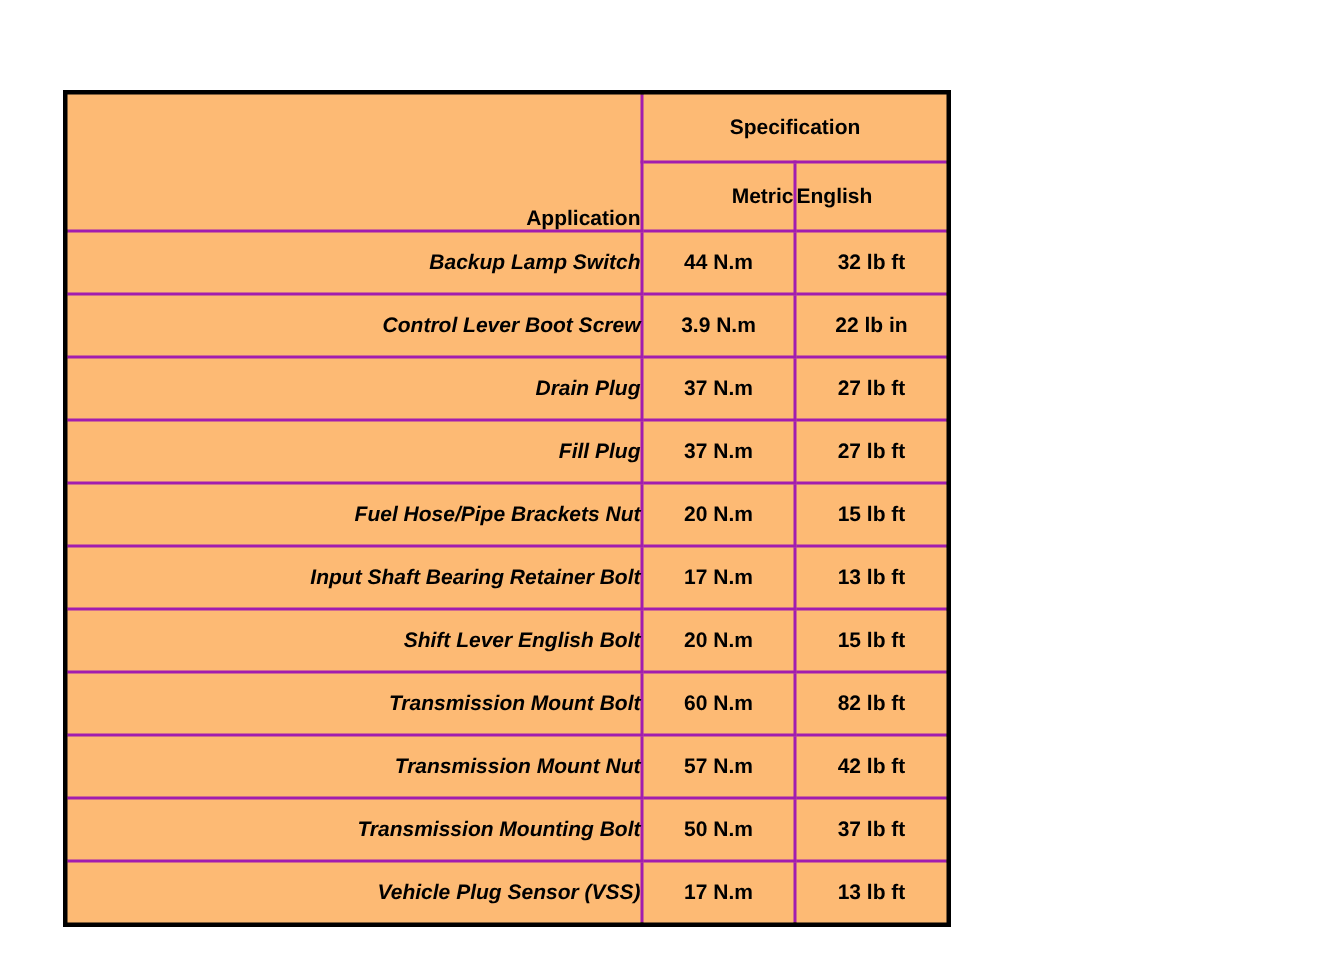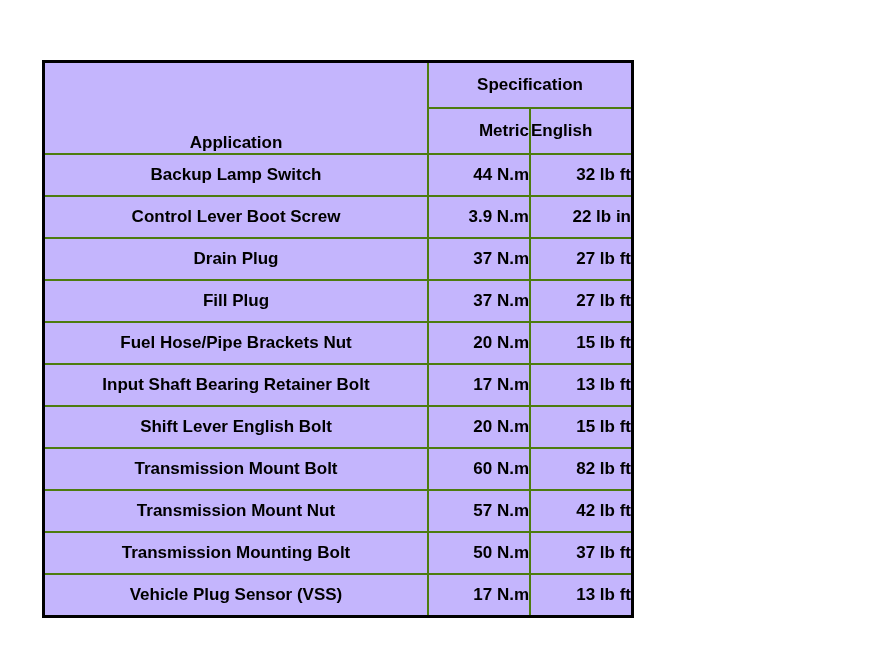--- a/index.html
+++ b/index.html
@@ -24,35 +24,35 @@
     left: 42px;
     top: 60px;
   }
   table.spec-table {
     border-collapse: collapse;
     table-layout: fixed;
     background: #ffffff;
   }
   table.spec-table th,
   table.spec-table td {
-    border: 2px solid #4d7c0f;
+    border: 2px solid #a21caf;
     padding: 0;
-    font-size: 17px;
+    font-size: 14px;
     font-weight: bold;
     line-height: 1.1;
-    background: #c4b5fd;
+    background: #fdba74;
   }
   
   table.spec-table {
     border: 3px solid #000000;
   }
   th.app-head {
     width: 382px;
     height: 90px;
-    text-align: center;
+    text-align: right;
     vertical-align: bottom;
     padding-bottom: 9px;
     font-size: 20px;
   }
   th.spec-head {
     height: 44px;
     text-align: center;
     vertical-align: middle;
     font-size: 20px;
   }
@@ -65,29 +65,30 @@
   }
   th.english-head {
     width: 100px;
     height: 44px;
     text-align: left;
     vertical-align: middle;
     font-size: 20px;
   }
   td.app-cell {
     height: 40px;
-    text-align: center;
+    text-align: right;
     padding-left: 7px;
     vertical-align: middle;
     font-size: 19px;
     white-space: nowrap;
+    font-style: italic;
   }
   td.val-cell {
     height: 40px;
-    text-align: right;
+    text-align: center;
     vertical-align: middle;
     font-size: 19px;
     white-space: nowrap;
   }
 </style>
 </head>
 <body>
 
 <div class="page">
   <div class="spec-table-wrap">

